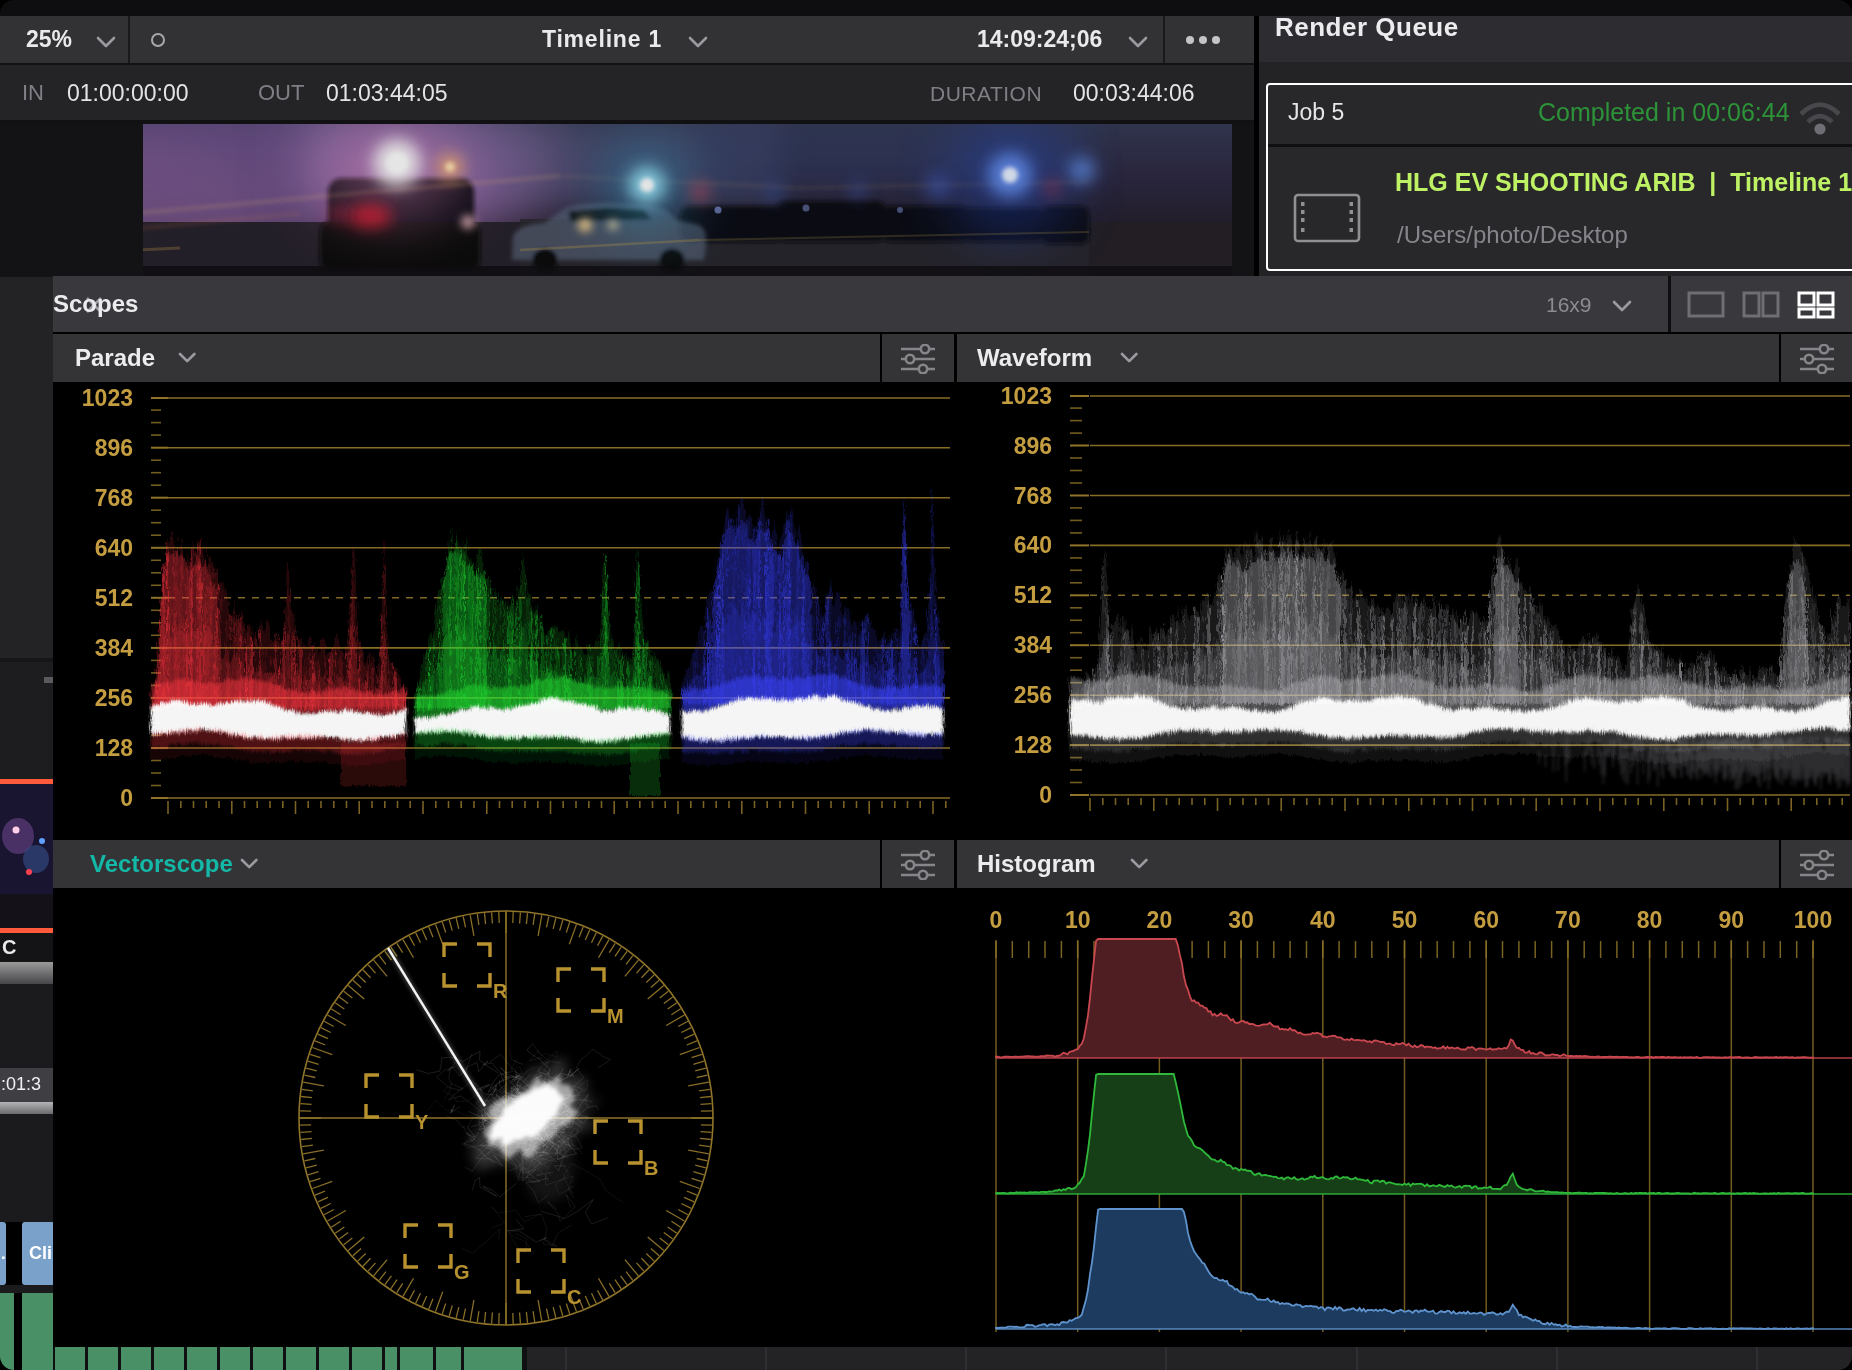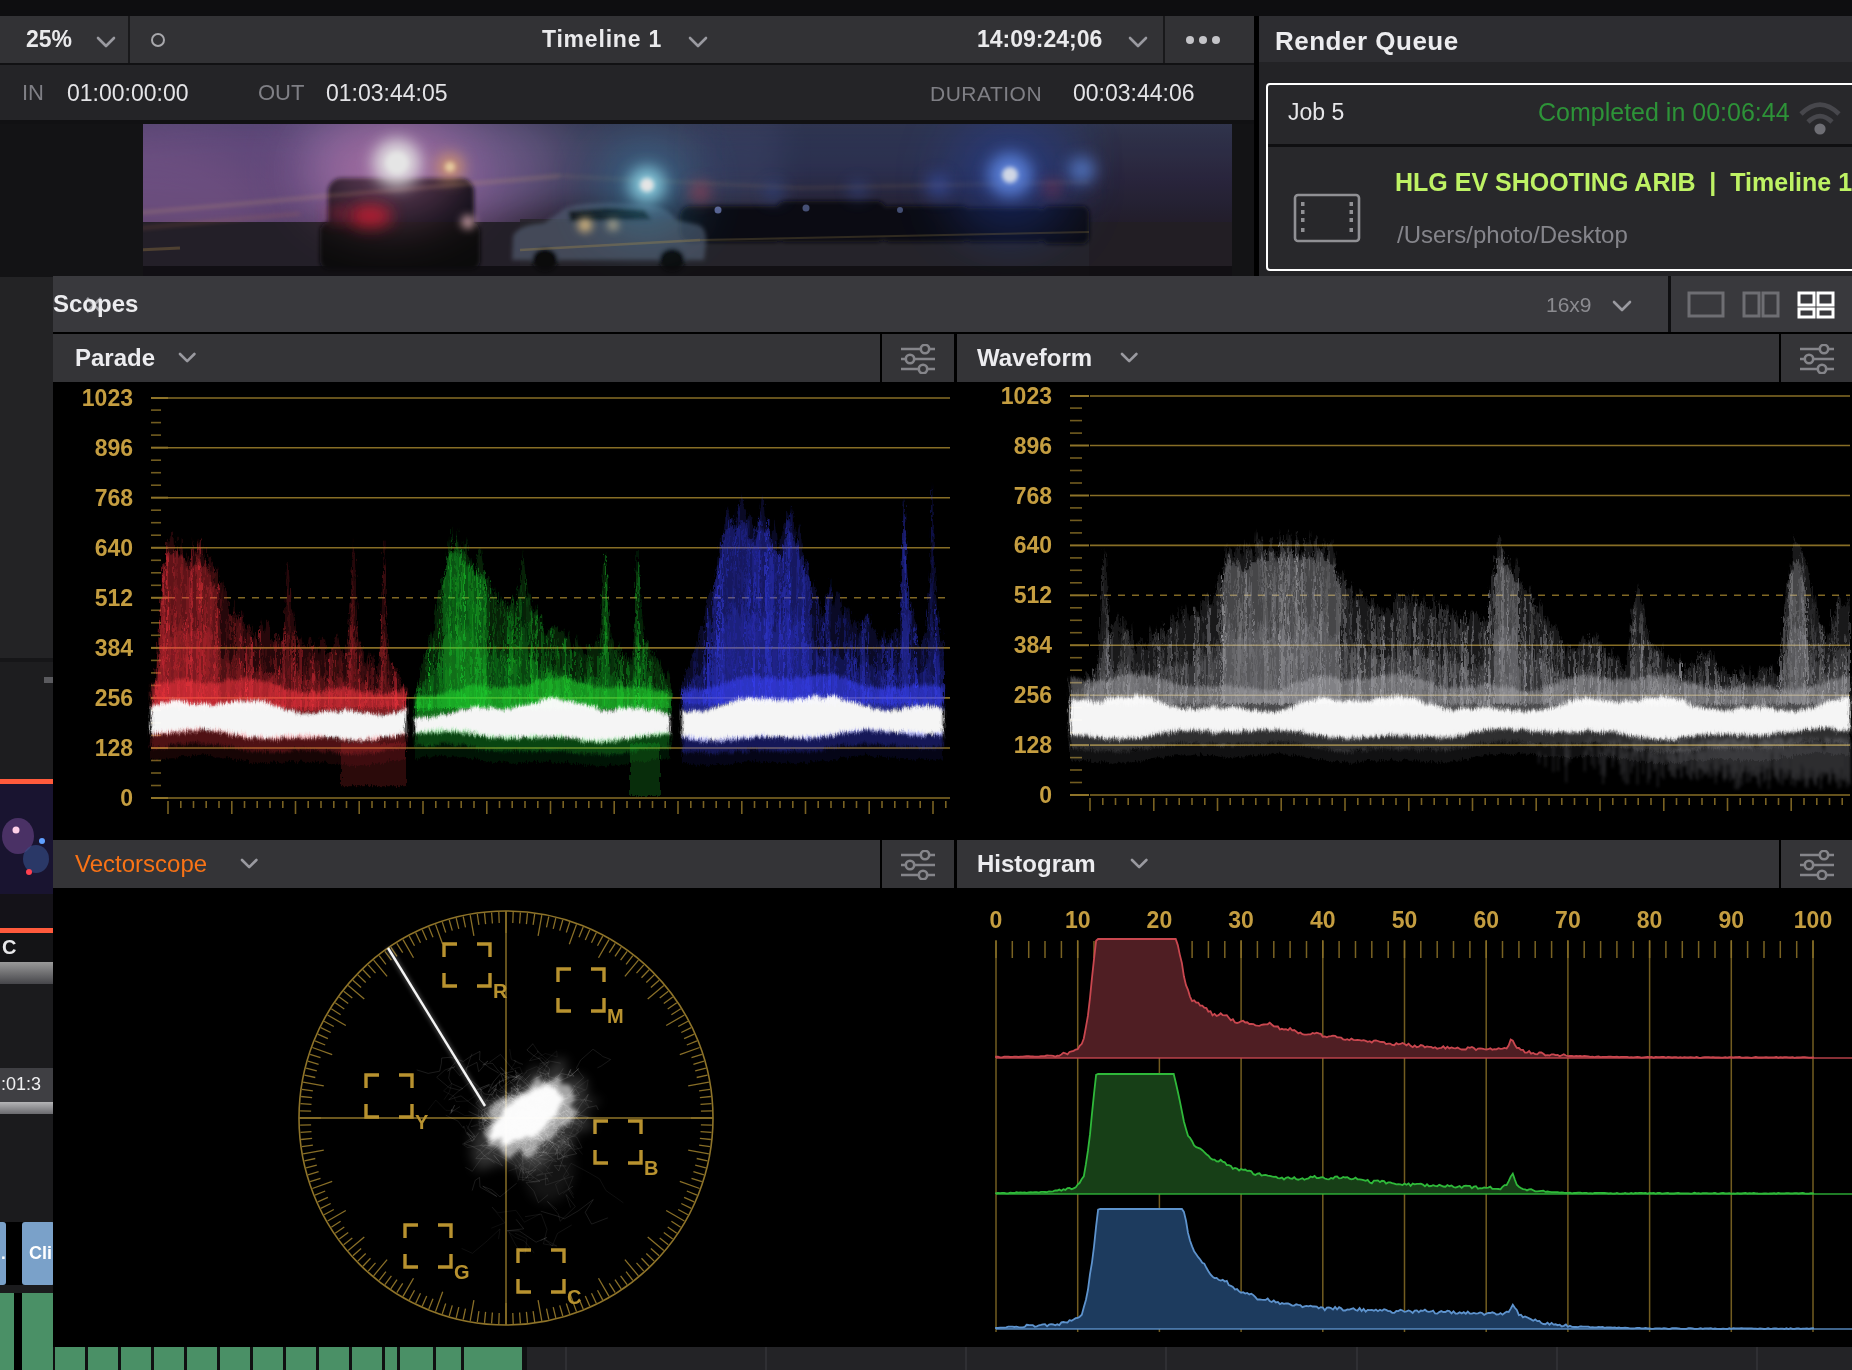--- a/index.html
+++ b/index.html
@@ -1,16 +1,16 @@
 <!DOCTYPE html>
 <html><head><meta charset="utf-8"><title>r</title><style>
 html,body{margin:0;padding:0;background:#000;}
 body{width:1852px;height:1370px;overflow:hidden;font-family:"Liberation Sans",sans-serif;}
 .a{position:absolute;}
-#st{position:relative;width:1852px;height:1370px;overflow:hidden;background:#000;}
+#st{position:relative;width:1852px;height:1370px;overflow:hidden;background:#000;border-radius:14px;}
 </style></head><body>
 <div id="st">
 <div class="a" style="left:0;top:0;width:1852px;height:16px;background:#0e0e10"></div>
 <div class="a" style="left:0;top:16px;width:1254px;height:47px;background:#323235"></div>
 <div class="a" style="left:26px;top:26px;font-size:23px;font-weight:bold;color:#eaeaec">25%</div>
 <svg width="20" height="14" style="position:absolute;left:96px;top:36px" viewBox="0 0 20 14">
       <path d="M2,2 L10,10 L18,2" stroke="#9a9aa0" stroke-width="2.6" fill="none" stroke-linecap="round" stroke-linejoin="round"></path>
     </svg>
 <div class="a" style="left:128px;top:16px;width:2px;height:47px;background:#19191b"></div>
 <div class="a" style="left:151px;top:33px;width:10px;height:10px;border:2.4px solid #a8a8ac;border-radius:50%"></div>
@@ -122,21 +122,21 @@
 <circle cx="900" cy="86" r="3" fill="#88a0e8" opacity="0.5"></circle>
 <path d="M520,126 L700,116" stroke="#b89a50" stroke-width="2.5" opacity="0.35"></path>
 <path d="M700,116 L1089,108" stroke="#a08848" stroke-width="2" opacity="0.28"></path>
 <path d="M0,132 L180,124" stroke="#c8a050" stroke-width="3" opacity="0.3"></path>
 <rect x="143" width="1089" height="153" fill="#000" opacity="0.1"></rect>
 <rect x="143" y="142" width="1089" height="11" fill="#0c0b0e" opacity="0.75"></rect>
 </g>
     </svg>
 <div class="a" style="left:1259px;top:16px;width:593px;height:46px;background:#2d2d31"></div>
 <div class="a" style="left:1259px;top:62px;width:593px;height:220px;background:#232326"></div>
-<div class="a" style="left:1275px;top:26px;font-size:26px;font-weight:bold;color:#ececef;letter-spacing:0.5px">Render Queue</div>
+<div class="a" style="left:1275px;top:12px;font-size:26px;font-weight:bold;color:#ececef;letter-spacing:0.5px">Render Queue</div>
 <div class="a" style="left:1266px;top:83px;width:600px;height:188px;border:2px solid #fff;border-radius:4px;background:#28282b;box-sizing:border-box"></div>
 <div class="a" style="left:1288px;top:99px;font-size:23px;color:#e6e6e9">Job 5</div>
 <div class="a" style="left:1538px;top:98px;font-size:25px;color:#2d9338">Completed in 00:06:44</div>
 <svg width="44" height="36" style="position:absolute;left:1798px;top:100px" viewBox="0 0 44 36">
       <g stroke="#47474c" stroke-width="4.6" fill="none">
         <path d="M3,14 Q22,-5 41,14"></path>
         <path d="M10,22 Q22,10 34,22"></path>
       </g>
       <circle cx="22" cy="29" r="5.6" fill="#6e6e74"></circle>
     </svg>
@@ -256,21 +256,21 @@
 <svg width="18.4" height="13.2" style="position:absolute;left:178px;top:352px" viewBox="0 0 18.4 13.2">
       <path d="M2,2 L9.2,9.2 L16.4,2" stroke="#9a9aa0" stroke-width="2.6" fill="none" stroke-linecap="round" stroke-linejoin="round"></path>
     </svg>
 <svg width="18.4" height="13.2" style="position:absolute;left:1120px;top:352px" viewBox="0 0 18.4 13.2">
       <path d="M2,2 L9.2,9.2 L16.4,2" stroke="#9a9aa0" stroke-width="2.6" fill="none" stroke-linecap="round" stroke-linejoin="round"></path>
     </svg>
 <div class="a" style="left:53px;top:840px;width:827px;height:48px;background:#343437"></div>
 <div class="a" style="left:882px;top:840px;width:72px;height:48px;background:#343437"></div>
 <div class="a" style="left:957px;top:840px;width:822px;height:48px;background:#343437"></div>
 <div class="a" style="left:1781px;top:840px;width:71px;height:48px;background:#343437"></div>
-<div class="a" style="left:75px;top:850px;font-size:24px;font-weight:normal;color:#f97316">Vectorscope</div>
+<div class="a" style="left:90px;top:850px;font-size:24px;font-weight:bold;color:#14b8a6">Vectorscope</div>
 <div class="a" style="left:977px;top:850px;font-size:24px;font-weight:bold;color:#ececef">Histogram</div>
 <svg width="38" height="30" style="position:absolute;left:899px;top:850px" viewBox="0 0 38 30">
       <g stroke="#85858a" stroke-width="2.6" fill="none">
         <path d="M2,5H36 M2,15H36 M2,25H36"></path>
         <circle cx="26" cy="5" r="4.2" fill="#343437"></circle>
         <circle cx="11" cy="15" r="4.2" fill="#343437"></circle>
         <circle cx="24" cy="25" r="4.2" fill="#343437"></circle>
       </g>
     </svg>
 <svg width="38" height="30" style="position:absolute;left:1798px;top:850px" viewBox="0 0 38 30">

